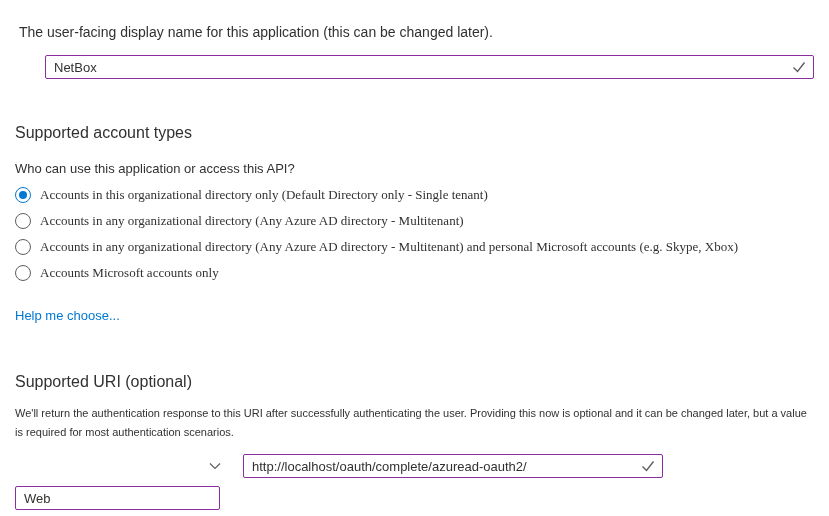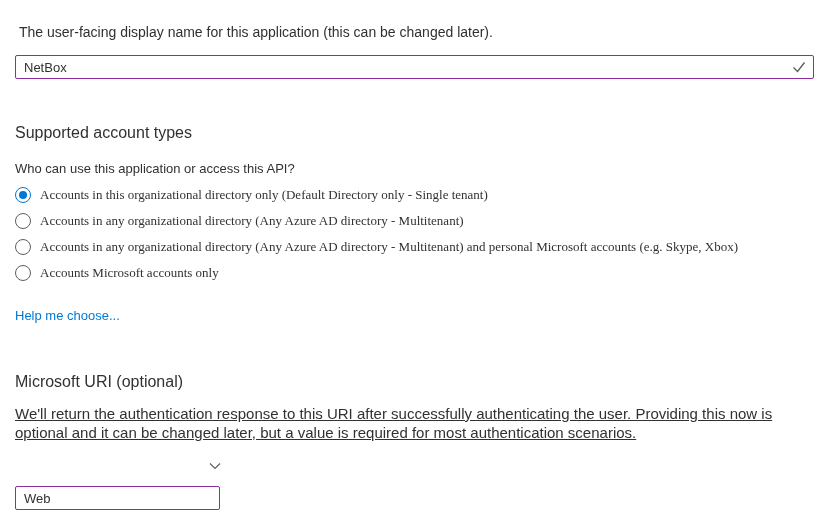--- a/index.html
+++ b/index.html
@@ -31,20 +31,21 @@
     line-height: 16px;
     color: #323130;
     margin: 12px 0 0 4px;
     max-width: 799px;
   }
 
   .input-wrap {
     position: relative;
     margin-top: 15px;
     height: 24px;
+    margin-left: 30px;
   }
   .text-input {
     width: 100%;
     height: 24px;
     border: 1px solid #8c2da0;
     border-radius: 2px;
     padding: 0 26px 0 8px;
     font-family: "Liberation Sans", sans-serif;
     font-size: 13px;
     color: #323130;
@@ -106,25 +107,24 @@
     margin-top: 17px;
     font-size: 13px;
     line-height: 16px;
     color: #0078d4;
     text-decoration: none;
     cursor: pointer;
   }
 
   .redirect-section { margin-top: 48px; }
   .redirect-desc {
-    font-size: 15px;
+    font-size: 11px;
     line-height: 19px;
     margin: 12px 0 0 0;
     max-width: 799px;
-    text-decoration: underline;
   }
   .controls-row {
     display: flex;
     gap: 13px;
     margin-top: 12px;
   }
   .select-wrap {
     position: relative;
     width: 215px;
     height: 24px;
@@ -192,29 +192,35 @@
         <label class="radio-row">
     <span class="radio-circle"></span>
     <span class="radio-label">Accounts Microsoft accounts only</span>
   </label>
       </div>
 
     <a class="help-link" href="#">Help me choose...</a>
   </div>
 
   <div class="redirect-section">
-    <h2 class="section-title">Microsoft URI (optional)</h2>
+    <h2 class="section-title">Supported URI (optional)</h2>
     <p class="redirect-desc">We'll return the authentication response to this URI after successfully authenticating the user. Providing this now is optional and it can be changed later, but a value is required for most authentication scenarios.</p>
 
     <div class="controls-row">
       <div class="select-wrap">
         <div class="select-box">
           <span>Web</span>
         </div>
         <svg class="chevron-icon" viewBox="0 0 14 14">
             <path d="M2 4.5 L7 9.5 L12 4.5" fill="none" stroke="#5f5f5f" stroke-width="1.2"></path>
           </svg>
       </div>
 
+      <div class="uri-wrap">
+        <input class="text-input" type="text" value="http://localhost/oauth/complete/azuread-oauth2/" style="">
+        <svg class="check-icon" viewBox="0 0 16 16">
+            <path d="M2.5 8.5 L6.5 12.5 L13.5 3.5" fill="none" stroke="#5a5a5a" stroke-width="1.3"></path>
+          </svg>
+      </div>
     </div>
   </div>
 
 </div>
 
 </body></html>

